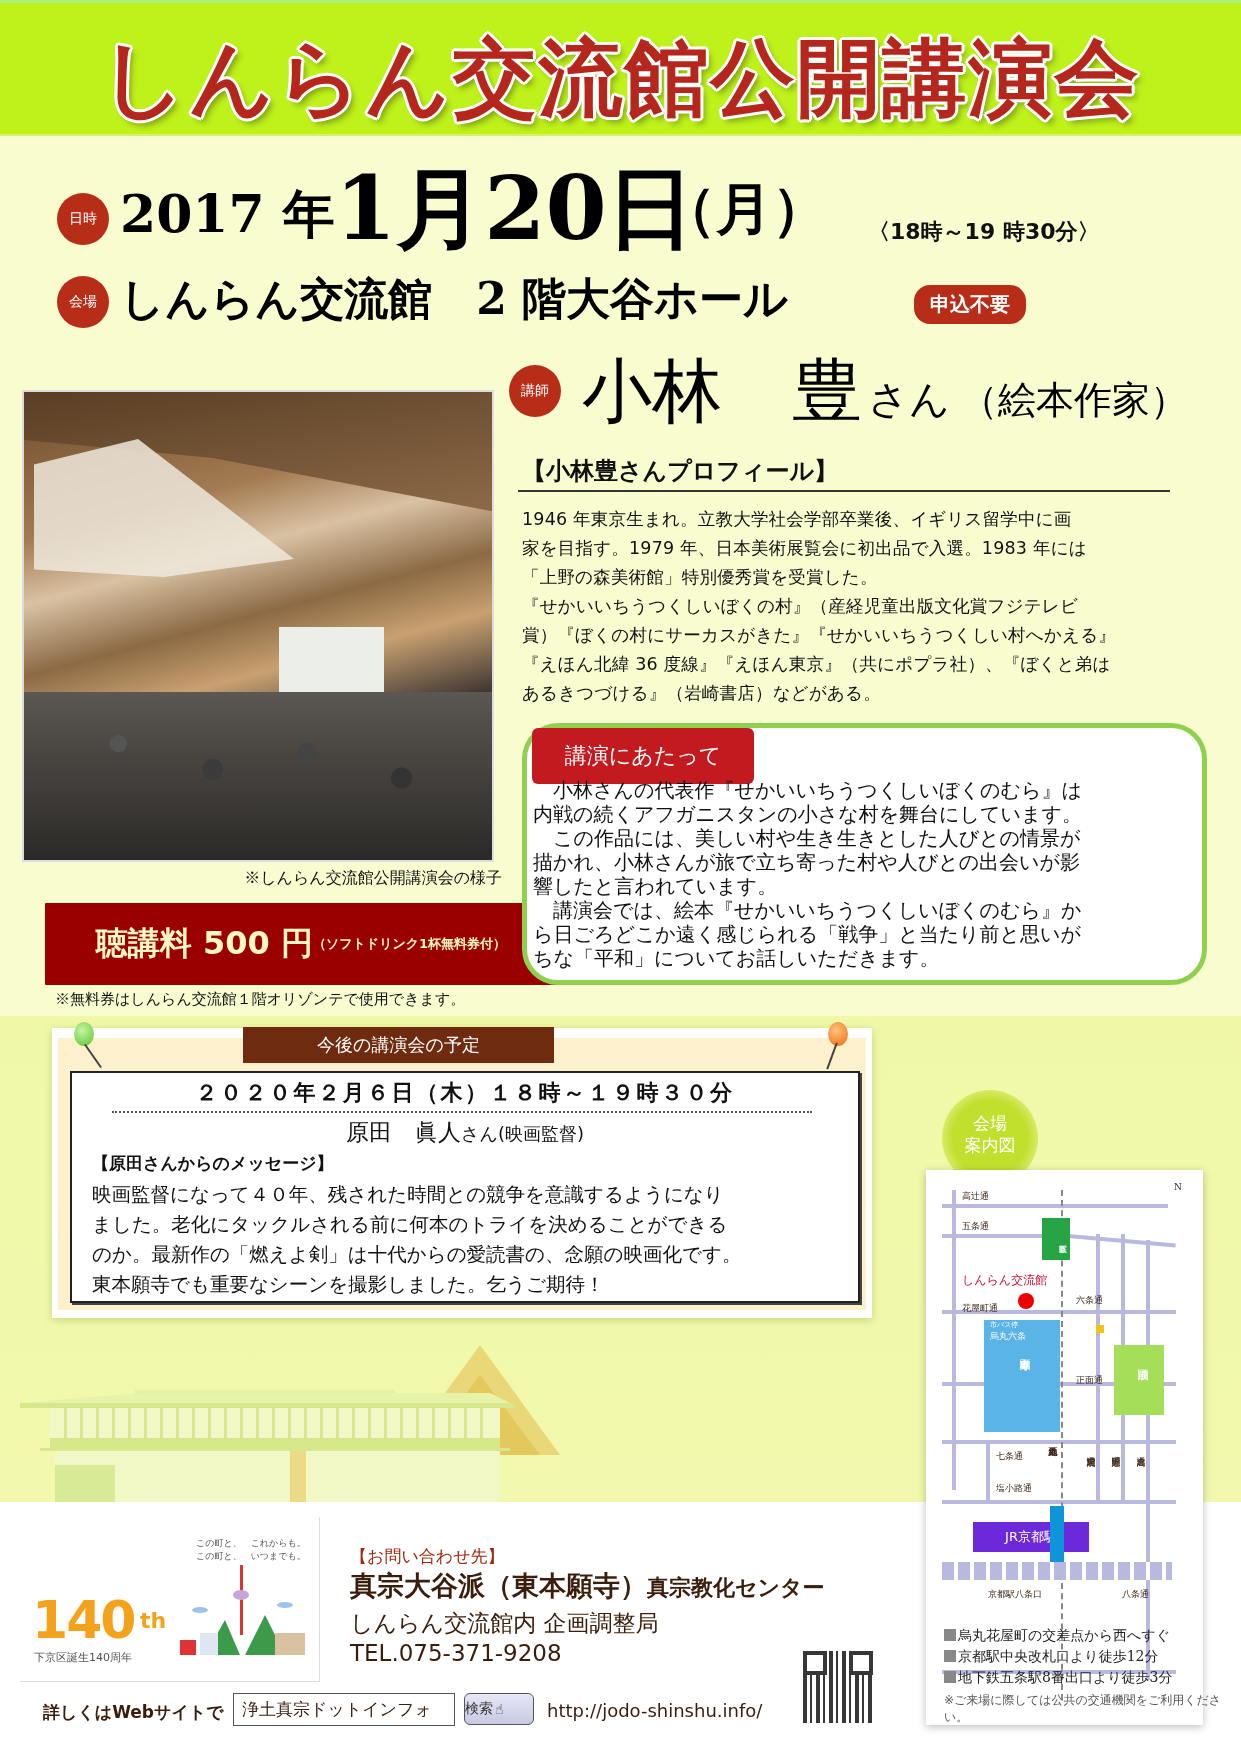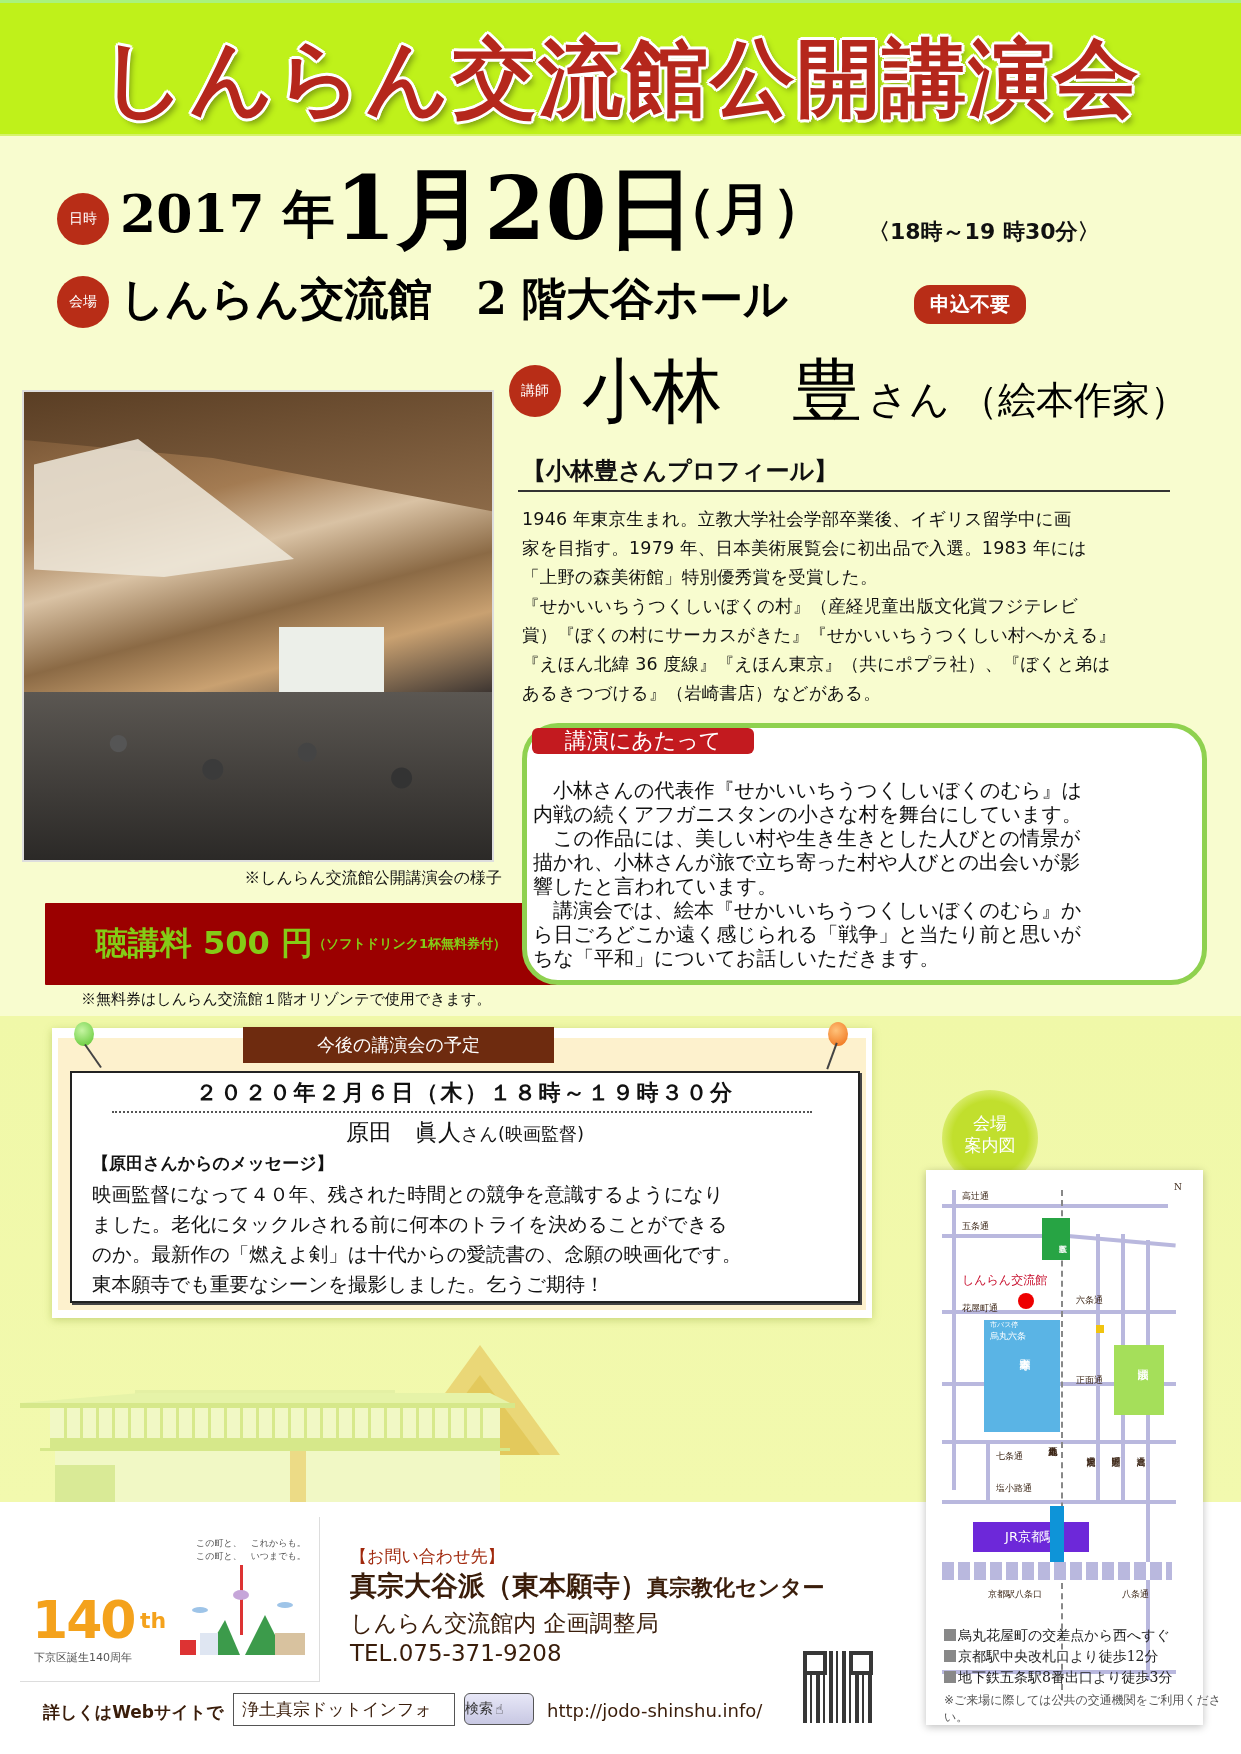--- a/index.html
+++ b/index.html
@@ -19,31 +19,31 @@
   .pill { background: #b82d17; color: #fff; border-radius: 16px; font-size: 20px; font-weight: bold; padding: 6px 16px; }
 
   .photo { left: 22px; top: 390px; width: 472px; height: 472px; border: 2px solid #ddd; background: linear-gradient(165deg, #6b4a2c 0%, #a37b52 25%, #d9c2a4 36%, #8b6a45 48%, #c9a171 58%, #3a3330 72%, #262626 100%); overflow: hidden; }
   .photo .screen { position: absolute; left: 255px; top: 235px; width: 105px; height: 65px; background: #ecefe9; }
   .photo .ceiling { position: absolute; left: 0; top: 0; width: 472px; height: 120px; background: linear-gradient(170deg, #5a3e24, #8c6a48); clip-path: polygon(0 0,100% 0,100% 100%,40% 55%, 0 40%); }
   .photo .light-panel { position: absolute; left: 10px; top: 35px; width: 260px; height: 150px; background: #efe9dc; clip-path: polygon(0 25%, 40% 8%, 100% 88%, 50% 100%, 0 95%); opacity: 0.85; }
   .photo .crowd { position: absolute; left: 0; top: 300px; width: 472px; height: 172px; background: radial-gradient(circle at 20% 30%, #555 0 8px, transparent 9px), radial-gradient(circle at 40% 45%, #3b3b3b 0 10px, transparent 11px), radial-gradient(circle at 60% 35%, #444 0 9px, transparent 10px), radial-gradient(circle at 80% 50%, #333 0 10px, transparent 11px), linear-gradient(180deg, #5b5752, #2a2826); }
 
   .photo-caption { left: 240px; top: 868px; width: 262px; text-align: right; font-size: 16px; font-family: "DejaVu Serif", serif; }
 
-  .fee-box { left: 45px; top: 903px; width: 512px; height: 82px; background: #9b0000; border-radius: 1px; color: #84cc16; display: flex; align-items: center; justify-content: center; white-space: nowrap; }
+  .fee-box { left: 45px; top: 903px; width: 512px; height: 82px; background: #9b0000; border-radius: 1px; color: #fef9c3; display: flex; align-items: center; justify-content: center; white-space: nowrap; }
   .fee-main { font-size: 32px; font-weight: bold; }
   .fee-sub { font-size: 13px; font-weight: bold; }
-  .fee-note { left: 55px; top: 990px; font-size: 15px; font-family: "DejaVu Serif", serif; white-space: nowrap; margin-left: 26px; }
+  .fee-note { left: 55px; top: 990px; font-size: 15px; font-family: "DejaVu Serif", serif; white-space: nowrap; }
 
   .profile-head { left: 522px; top: 455px; font-size: 24px; font-weight: bold; }
   .profile-rule { left: 518px; top: 490px; width: 652px; height: 2px; background: #333; }
   .profile-body { left: 522px; top: 505px; width: 680px; font-size: 17.5px; line-height: 29px; letter-spacing: 0.2px; }
 
   .talk-box { left: 522px; top: 723px; width: 685px; height: 262px; border: 5px solid #8fd14f; border-radius: 36px; background: #fff; }
-  .talk-tab { left: 532px; top: 728px; width: 222px; height: 26px; background: #c31a1f; border-radius: 6px; color: #fff; font-size: 22px; display: flex; align-items: center; justify-content: center; }
+  .talk-tab { left: 532px; top: 728px; width: 222px; height: 56px; background: #c31a1f; border-radius: 6px; color: #fff; font-size: 22px; display: flex; align-items: center; justify-content: center; }
   .talk-body { left: 533px; top: 778px; width: 660px; font-size: 20px; line-height: 24px; }
 
   
   .lower-bg { left: 0; top: 1016px; width: 1241px; height: 488px; background: linear-gradient(180deg, #f0f8a8 0%, #f2f9ae 100%); }
   .sched-frame { left: 52px; top: 1028px; width: 820px; height: 290px; background: #fff; box-shadow: 0 2px 8px rgba(120,150,30,0.35); }
   .sched-inner-bg { left: 58px; top: 1038px; width: 808px; height: 272px; background: #fdf1cd; }
   .sched-box { left: 70px; top: 1071px; width: 790px; height: 232px; background: #fff; border: 2px solid #222; box-shadow: 2px 2px 0 #444; }
   .sched-tab { left: 243px; top: 1027px; width: 311px; height: 36px; background: #6e2b0f; color: #fff; font-size: 18px; display: flex; align-items: center; justify-content: center; }
   .pin { width: 20px; height: 24px; border-radius: 50%; }
   .pin-stick { width: 2px; height: 28px; background: #444; }

